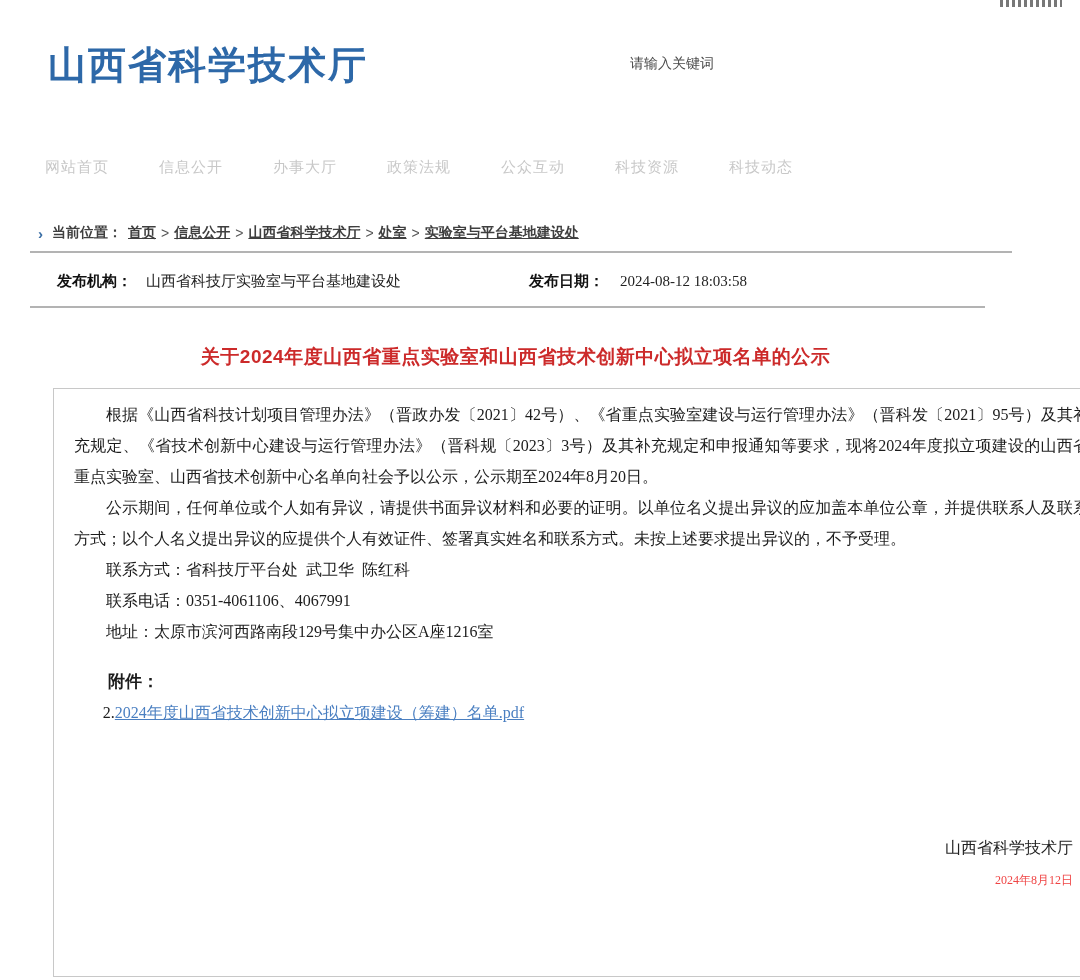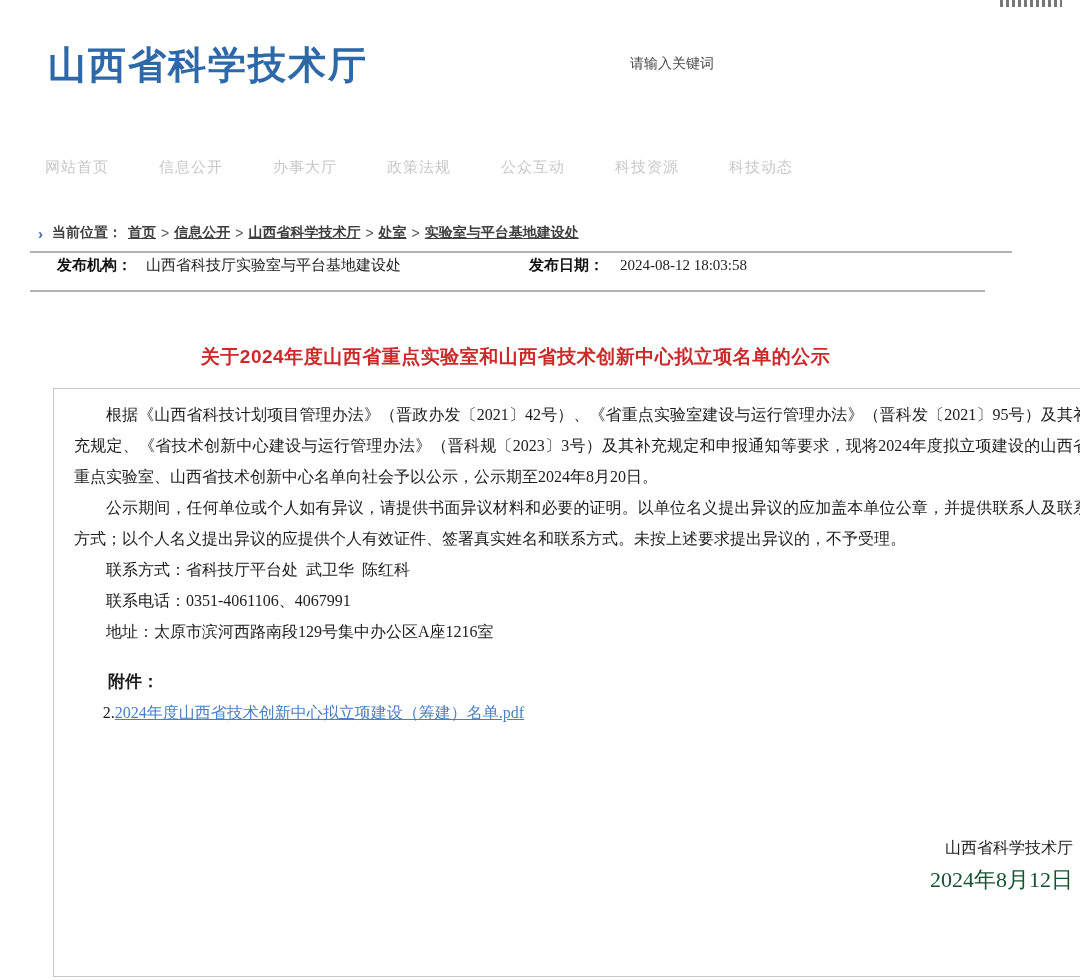--- a/index.html
+++ b/index.html
@@ -43,21 +43,21 @@
     font-size: 14px; font-weight: bold; color: #3f3f3f;
     display: flex; align-items: center; white-space: nowrap;
   }
   .crumb-arrow { color: #3a6ea5; font-size: 15px; margin-right: 9px; font-weight: bold; }
   .crumb-label { margin-right: 6px; }
   .crumb-link { color: #3f3f3f; text-decoration: underline; cursor: pointer; }
   .crumb-sep { margin: 0 5px; font-weight: normal; color: #555; }
 
   
   .pubinfo {
-    position: absolute; left: 30px; top: 234px; width: 955px;
+    position: absolute; left: 30px; top: 250px; width: 955px;
     padding: 22px 0 15px 27px;
     border-bottom: 2px solid #b3b3b3;
     display: flex; align-items: baseline; font-size: 15px;
   }
   .pub-label { font-weight: bold; color: #111; }
   .pub-agency-value { margin-left: 14px; color: #222; }
   .pub-date-wrap { margin-left: auto; margin-right: 238px; display: flex; align-items: baseline; }
   .pub-date-value { margin-left: 16px; font-family: "Liberation Serif", serif; color: #222; }
 
   
@@ -82,21 +82,21 @@
     font-family: Liberation Serif, serif; font-weight: bold;
     font-size: 17px; line-height: 31px; text-indent: 2em; margin-top: 19px;
   }
   .attach-item {
     font-family: "Liberation Serif", serif; font-size: 16px; line-height: 32px;
     text-indent: 1.8em; color: #1c1c1c;
   }
   .attach-link { color: #4a7fc1; text-decoration: underline; cursor: pointer; }
   .signature { margin-top: 103px; text-align: right; padding-right: 16px; }
   .sig-org  { font-size: 16px; line-height: 32px; color: #222; }
-  .sig-date { font-size: 22px; line-height: 32px; color: #14532d; font-family: "Liberation Serif", serif; }
+  .sig-date { font-size: 12px; line-height: 32px; color: #ef4444; font-family: "Liberation Serif", serif; }
 </style>
 </head>
 <body>
 
 <div class="corner-frag"></div>
 
 <div class="site-title">山西省科学技术厅</div>
 <input class="search-input" type="text" placeholder="请输入关键词" style="">
 
 <div class="nav">

